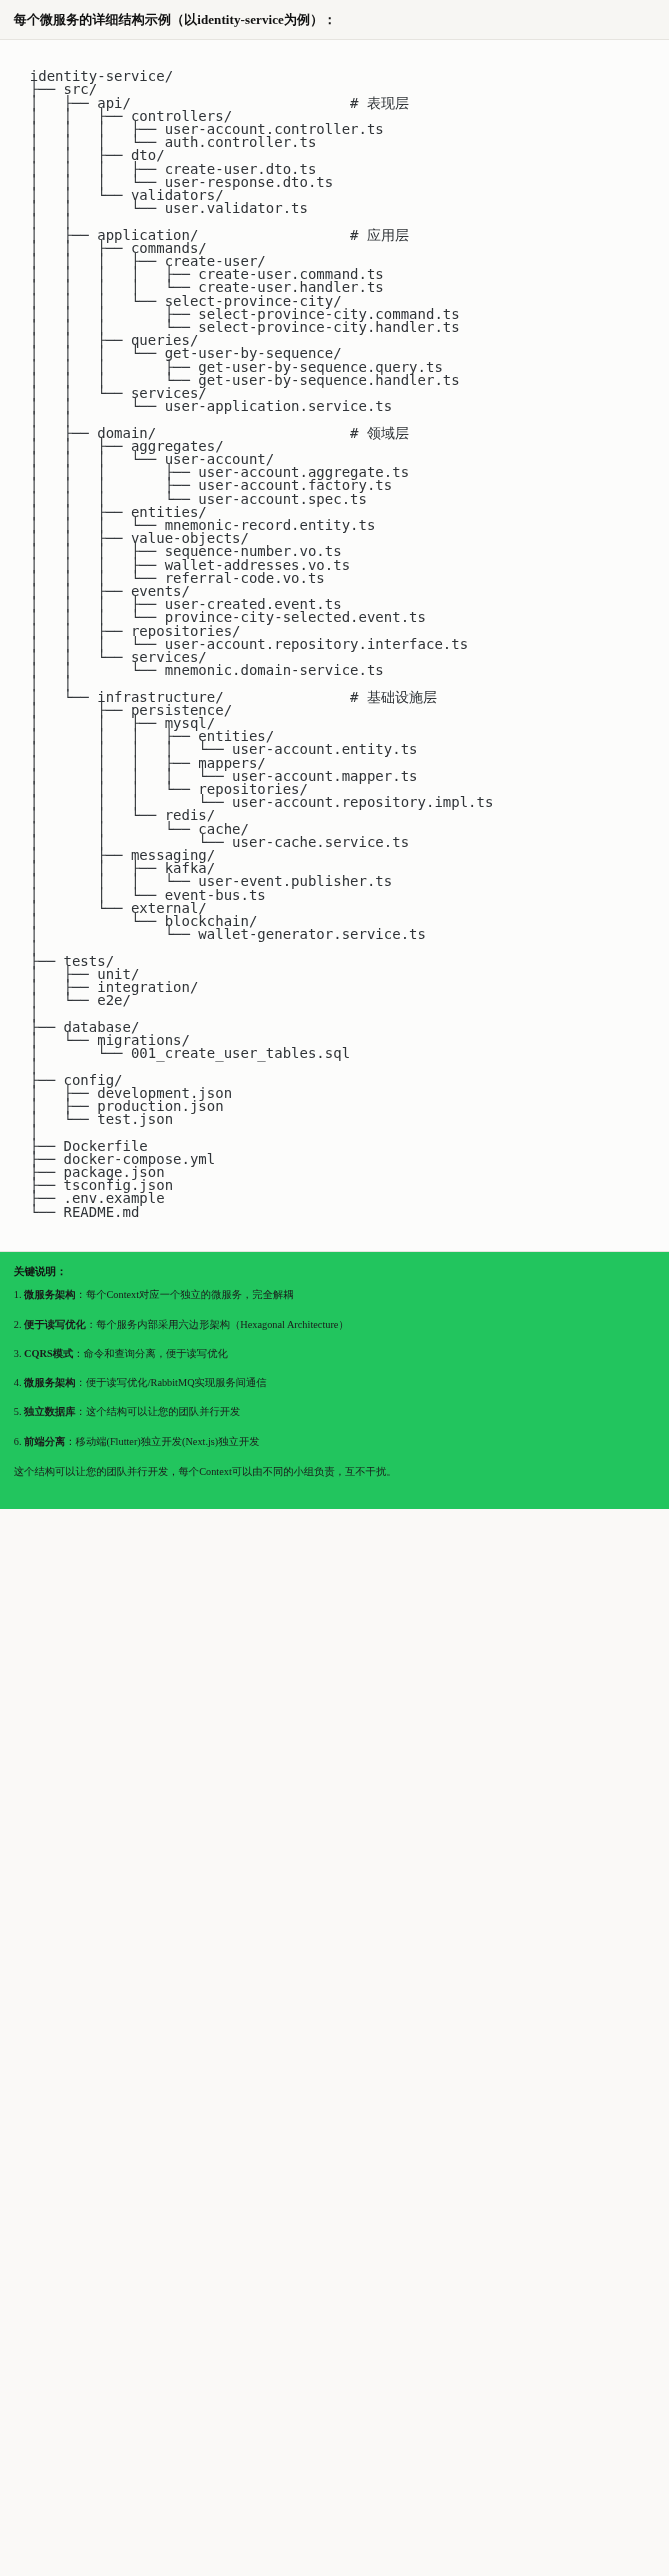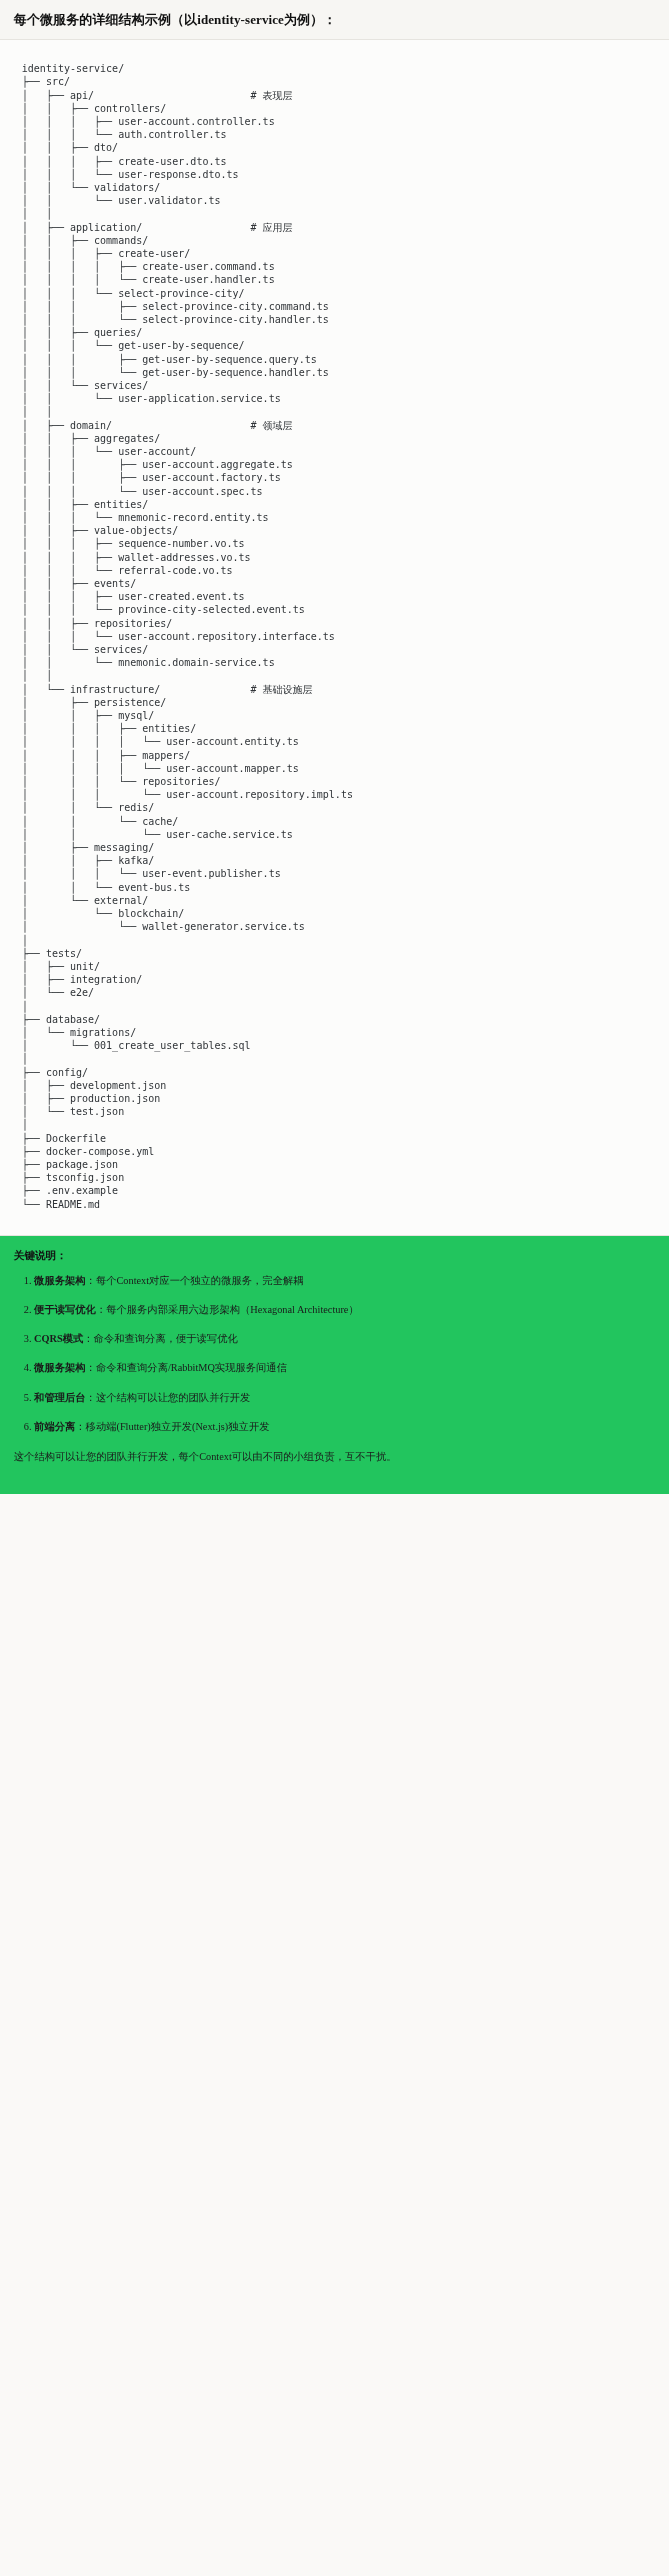--- a/index.html
+++ b/index.html
@@ -26,44 +26,44 @@
     color:#111;
   }
 
   
   .code-block{
     background:#fcfcfb;
     padding:13.8px 13.8px 16.3px 13.8px;
     border-bottom:0.6px solid #e6e4df;
   }
   pre.tree{
-    margin:8px;
+    margin:16px;
     font-family:"DejaVu Sans Mono", monospace;
-    font-size:10px;
+    font-size:14px;
     line-height:13.2px;
     color:#2f3337;
     white-space:pre;
     letter-spacing:0px;
     tab-size:4;
   }
 
   
   .notes{
     padding:12.5px 13.8px 16.3px 13.8px;
     background:#22c55e;
   }
   .notes-title{
     margin:0 0 8.8px 0;
     font-size:10.6px;
     font-weight:bold;
     font-family:"Liberation Serif", serif;
     color:#111;
   }
   ol.note-list{
-    margin:10px;
+    margin:0;
     padding:0;
     list-style:none;
   }
   ol.note-list li{
     font-size:10.3px;
     line-height:1.5;
     margin:0 0 13.8px 0;
     color:#1a1a1a;
   }
   ol.note-list li .num{font-weight:normal;}
@@ -174,21 +174,21 @@
 ├── .env.example
 └── README.md</pre>
   </div>
 
   <div class="notes">
     <h2 class="notes-title">关键说明：</h2>
     <ol class="note-list" id="note-list">
         <li><span class="num">1. </span><span class="lead">微服务架构</span><span class="body">：每个Context对应一个独立的微服务，完全解耦</span></li>
         <li><span class="num">2. </span><span class="lead">便于读写优化</span><span class="body">：每个服务内部采用六边形架构（Hexagonal Architecture）</span></li>
         <li><span class="num">3. </span><span class="lead">CQRS模式</span><span class="body">：命令和查询分离，便于读写优化</span></li>
-        <li><span class="num">4. </span><span class="lead">微服务架构</span><span class="body">：命令和查询分离/RabbitMQ实现服务间通信</span></li>
-        <li><span class="num">5. </span><span class="lead">和管理后台</span><span class="body">：这个结构可以让您的团队并行开发</span></li>
+        <li><span class="num">4. </span><span class="lead">微服务架构</span><span class="body">：便于读写优化/RabbitMQ实现服务间通信</span></li>
+        <li><span class="num">5. </span><span class="lead">独立数据库</span><span class="body">：这个结构可以让您的团队并行开发</span></li>
         <li><span class="num">6. </span><span class="lead">前端分离</span><span class="body">：移动端(Flutter)独立开发(Next.js)独立开发</span></li>
       </ol>
     <p class="closing">这个结构可以让您的团队并行开发，每个Context可以由不同的小组负责，互不干扰。</p>
   </div>
 
 </div>
 
 
 </body></html>

